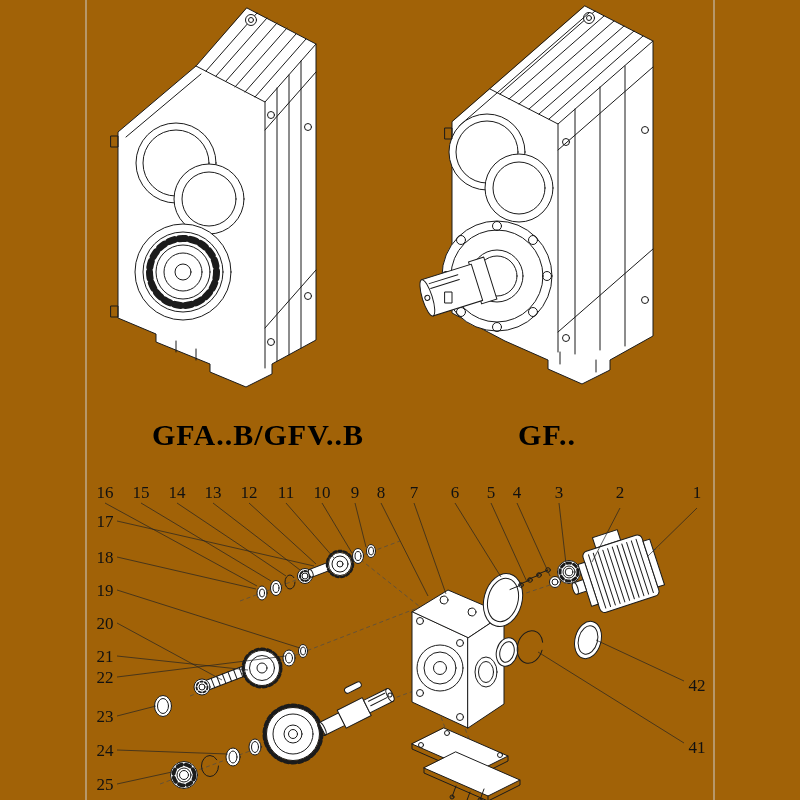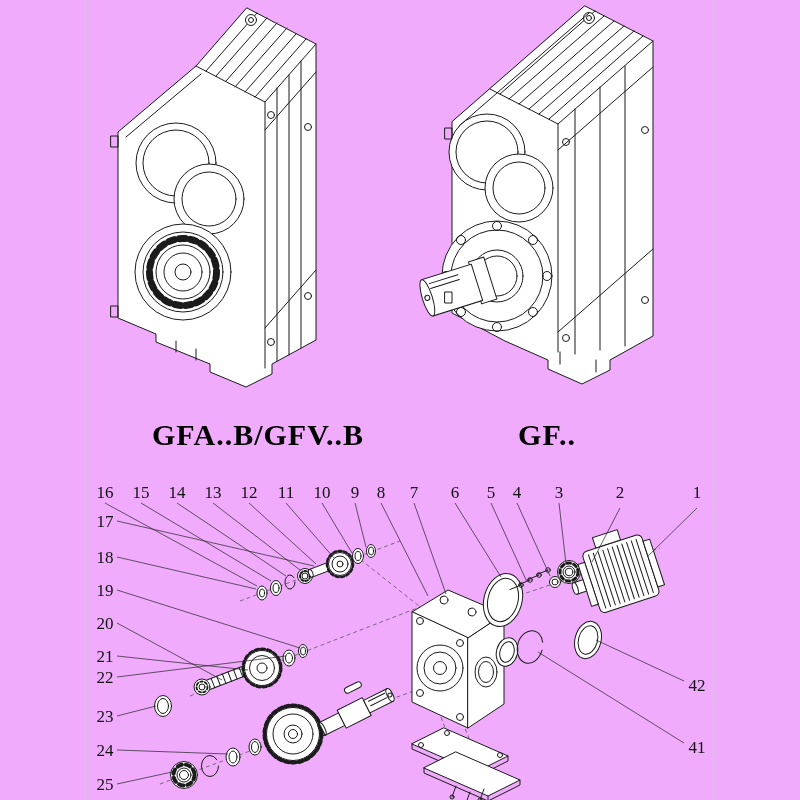--- a/index.html
+++ b/index.html
@@ -1,16 +1,16 @@
 <!DOCTYPE html>
 <html><head>
 <meta charset="utf-8">
 <style>
   html,body{margin:0;padding:0;background:#ffffff}
-  .page{position:relative;width:800px;height:800px;background:#f0abfc;overflow:hidden;
+  .page{position:relative;width:800px;height:800px;background:#a16207;overflow:hidden;
         font-family:"Liberation Serif",serif}
   svg{display:block}
   .ln{stroke:#1b1b1b;fill:none;stroke-width:1;stroke-linecap:round;stroke-linejoin:round}
   .lnw{stroke:#1b1b1b;fill:#ffffff;stroke-width:1;stroke-linejoin:round}
   .dash{stroke:#4a4a4a;fill:none;stroke-width:0.7;stroke-dasharray:4 3}
   .leader{stroke:#222222;fill:none;stroke-width:0.7}
   .margin{stroke:#cccccc;stroke-width:1}
   text.callout{font:17px "Liberation Serif",serif;fill:#111111}
   text.model{font:bold 30px "Liberation Serif",serif;fill:#000000;letter-spacing:1px}
 </style>

